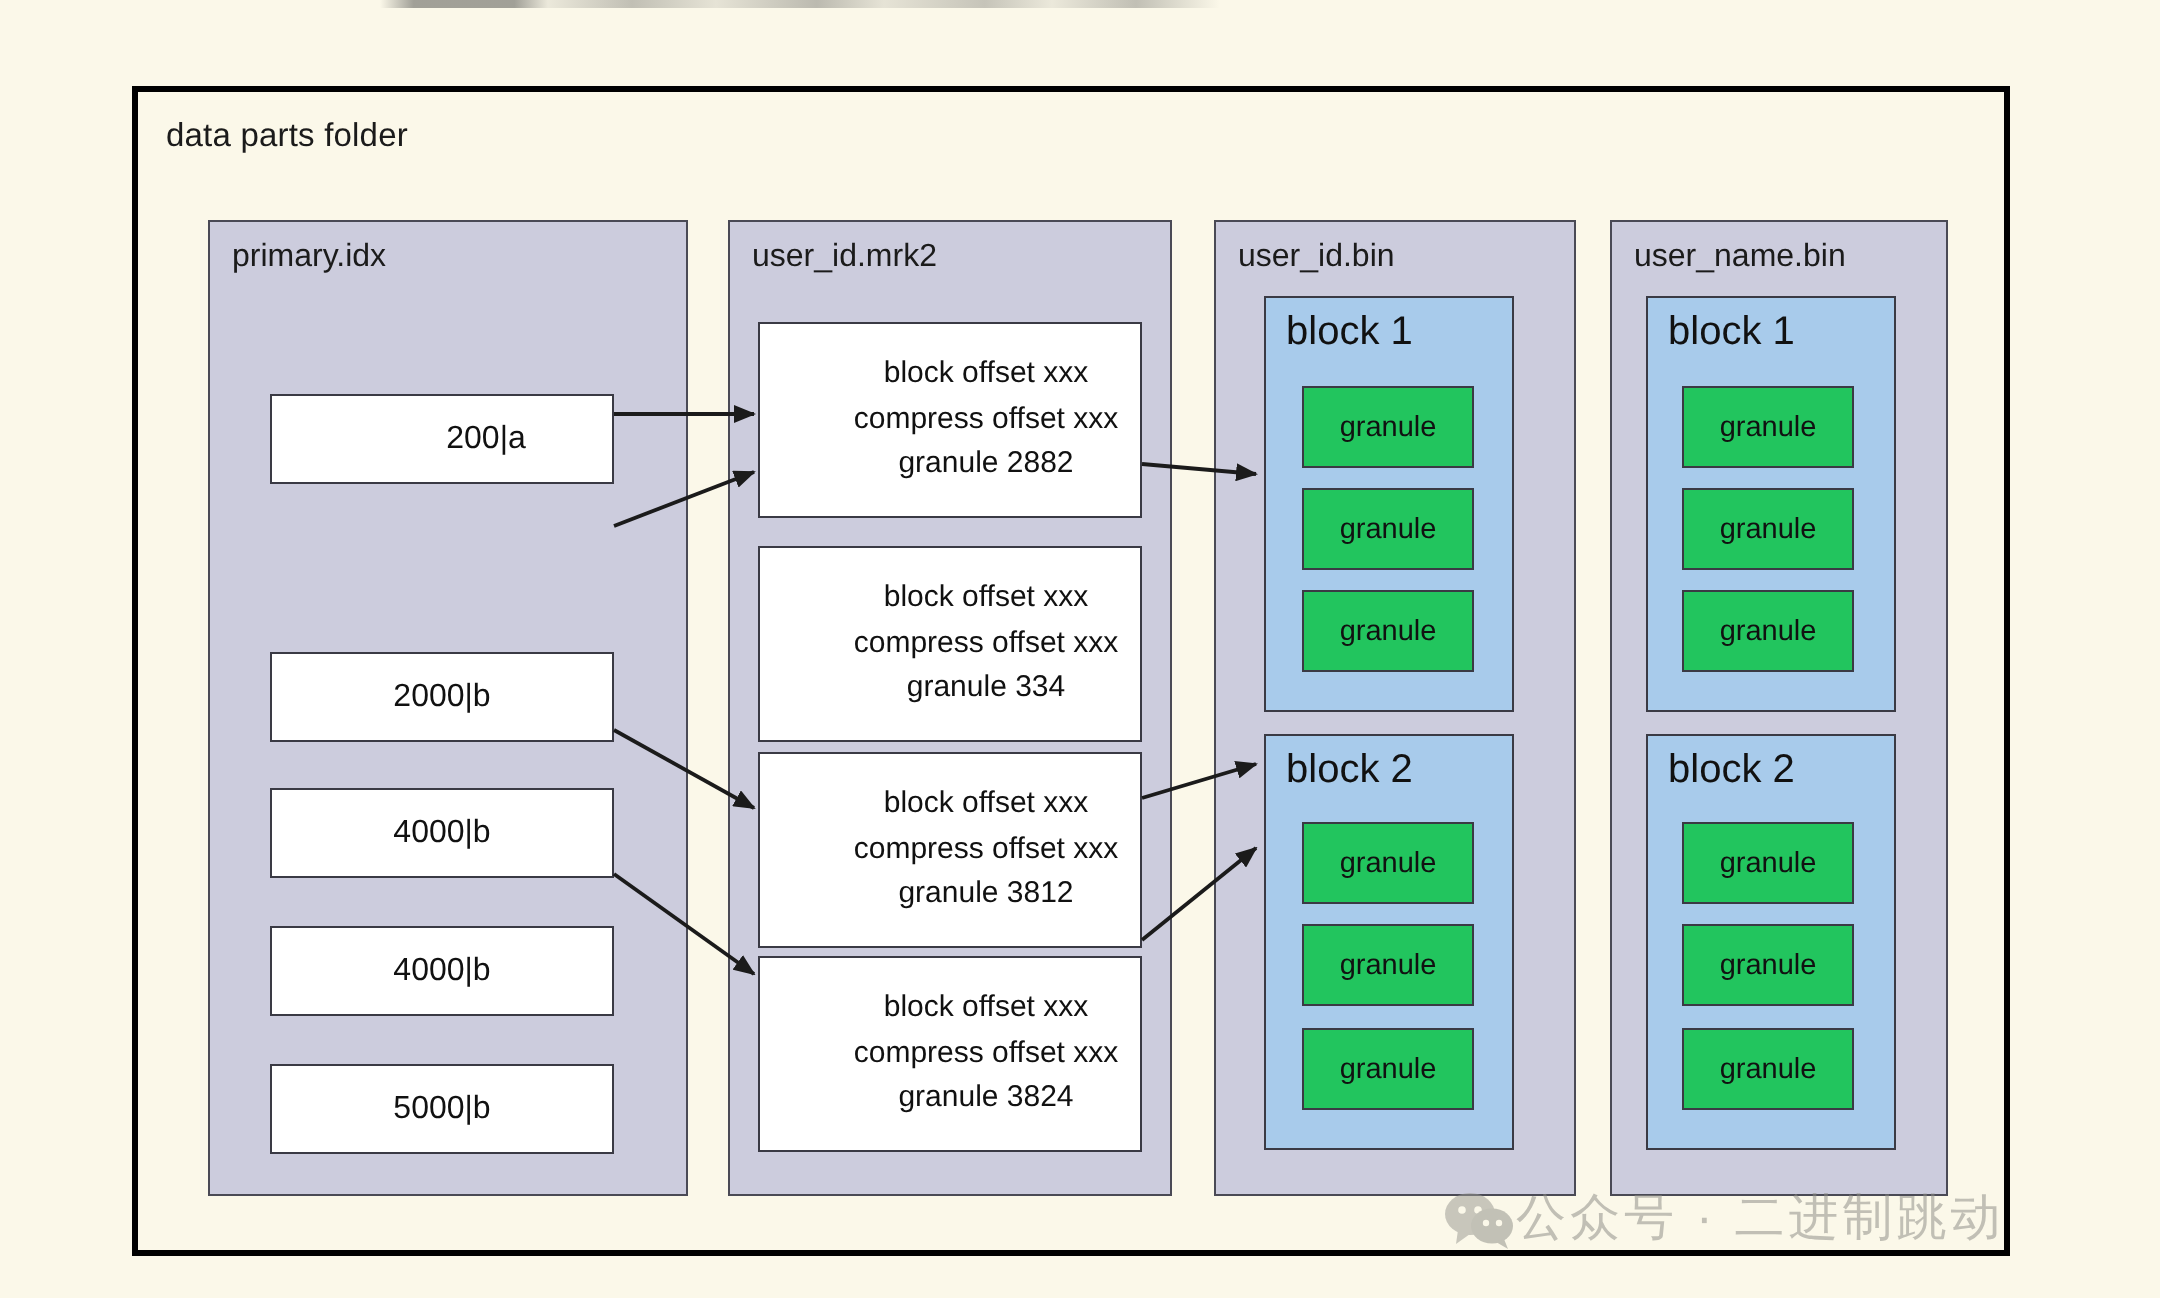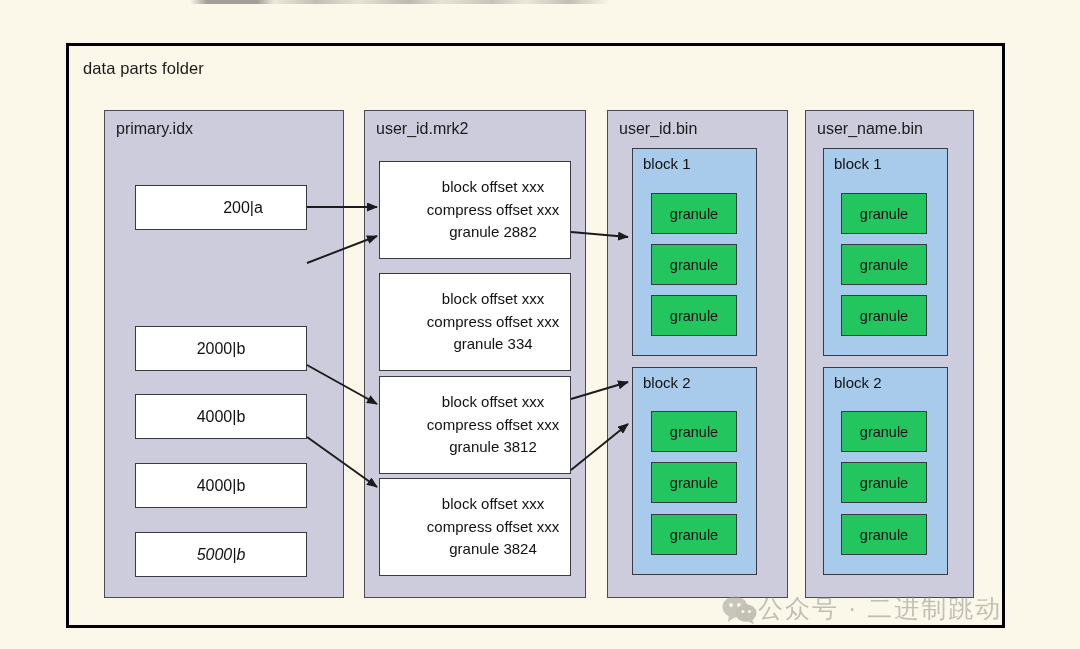--- a/index.html
+++ b/index.html
@@ -112,21 +112,21 @@
   
   .block {
     position: absolute;
     box-sizing: border-box;
     background: #a8cbeb;
     border: 1.8px solid #3a3a44;
   }
   .block-title {
     position: absolute;
     left: 10px; top: 6px;
-    font-size: 15px;
+    font-size: 20px;
     color: #111111;
     white-space: nowrap;
   }
   .granule {
     position: absolute;
     box-sizing: border-box;
     background: #22c55e;
     border: 1.7px solid #3a3a44;
     display: flex;
     align-items: center;
@@ -168,33 +168,33 @@
   <div id="top-strip"></div>
 
   <div id="folder">
     <div id="folder-title">data parts folder</div>
   </div>
 
   <div class="panel" style="left:104px; top:110px; width:240px; height:488px;">
     <div class="panel-title">primary.idx</div>
   </div>
 
-  <div class="idx-cell" style="left:135px; top:185px; width:172px; height:45px;padding-left:44px;">
+  <div class="idx-cell" style="left:135px; top:197px; width:172px; height:45px;padding-left:44px;">
     <span>200|a</span>
   </div>
   <div class="idx-cell" style="left:135px; top:326px; width:172px; height:45px;">
     <span>2000|b</span>
   </div>
   <div class="idx-cell" style="left:135px; top:394px; width:172px; height:45px;">
     <span>4000|b</span>
   </div>
   <div class="idx-cell" style="left:135px; top:463px; width:172px; height:45px;">
     <span>4000|b</span>
   </div>
-  <div class="idx-cell" style="left:135px; top:532px; width:172px; height:45px;font-style:italic;">
+  <div class="idx-cell" style="left:135px; top:532px; width:172px; height:45px;">
     <span>5000|b</span>
   </div>
 
   <div class="panel" style="left:364px; top:110px; width:222px; height:488px;">
     <div class="panel-title">user_id.mrk2</div>
   </div>
 
   <div class="mark-box" style="left:379px; top:161px; width:192px; height:98px;">
     <div>block offset xxx</div>
     <div>compress offset xxx</div>

